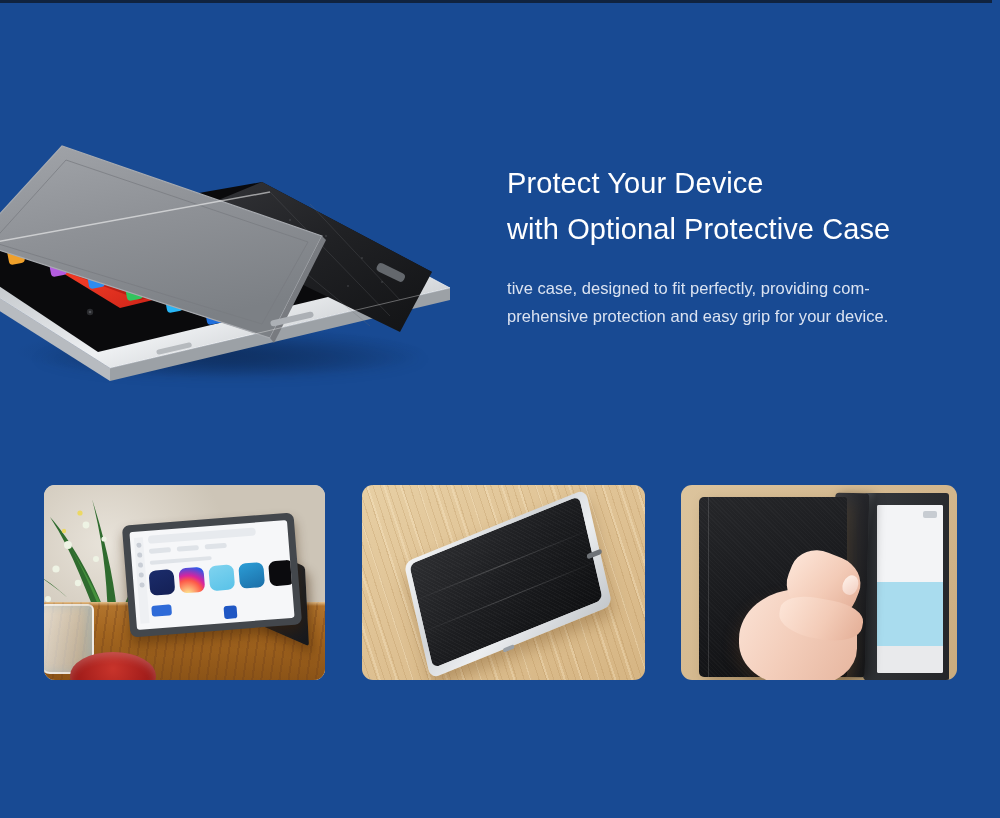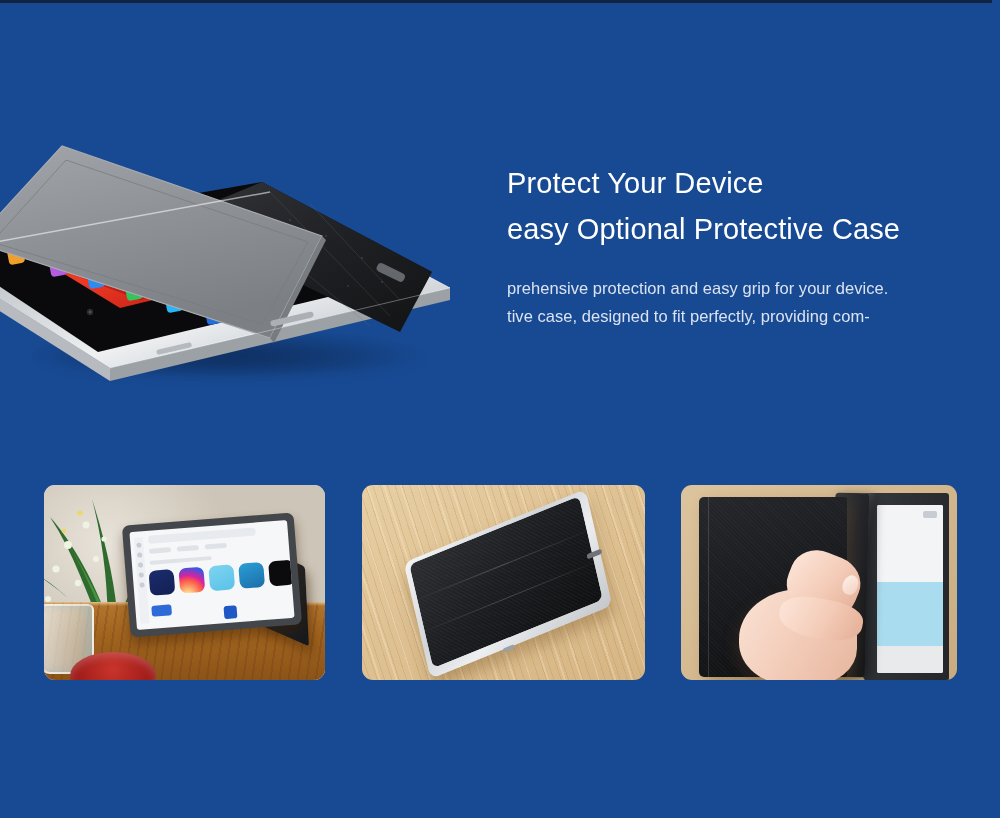--- a/index.html
+++ b/index.html
@@ -408,25 +408,25 @@
         </g>
 
         <path d="M-40 154 L300 92" stroke="#ffffff" stroke-width="1.4" opacity="0.55" fill="none"></path>
         <path d="M140 268 L480 188" stroke="#ffffff" stroke-width="1" opacity="0.35" fill="none"></path>
       </svg>
     </div>
 
     <div class="hero-copy">
       <h1 class="headline">
         <span>Protect Your Device</span><br>
-        <span>easy Optional Protective Case</span>
+        <span>with Optional Protective Case</span>
       </h1>
       <p class="subcopy">
+        <span class="ln">tive case, designed to fit perfectly, providing com-</span>
         <span class="ln">prehensive protection and easy grip for your device.</span>
-        <span class="ln">tive case, designed to fit perfectly, providing com-</span>
       </p>
     </div>
   </section>
 
   <section class="thumb-strip">
 
     <figure class="thumb thumb-1">
       <div class="scene">
         <div class="t1-wall"></div>
 

